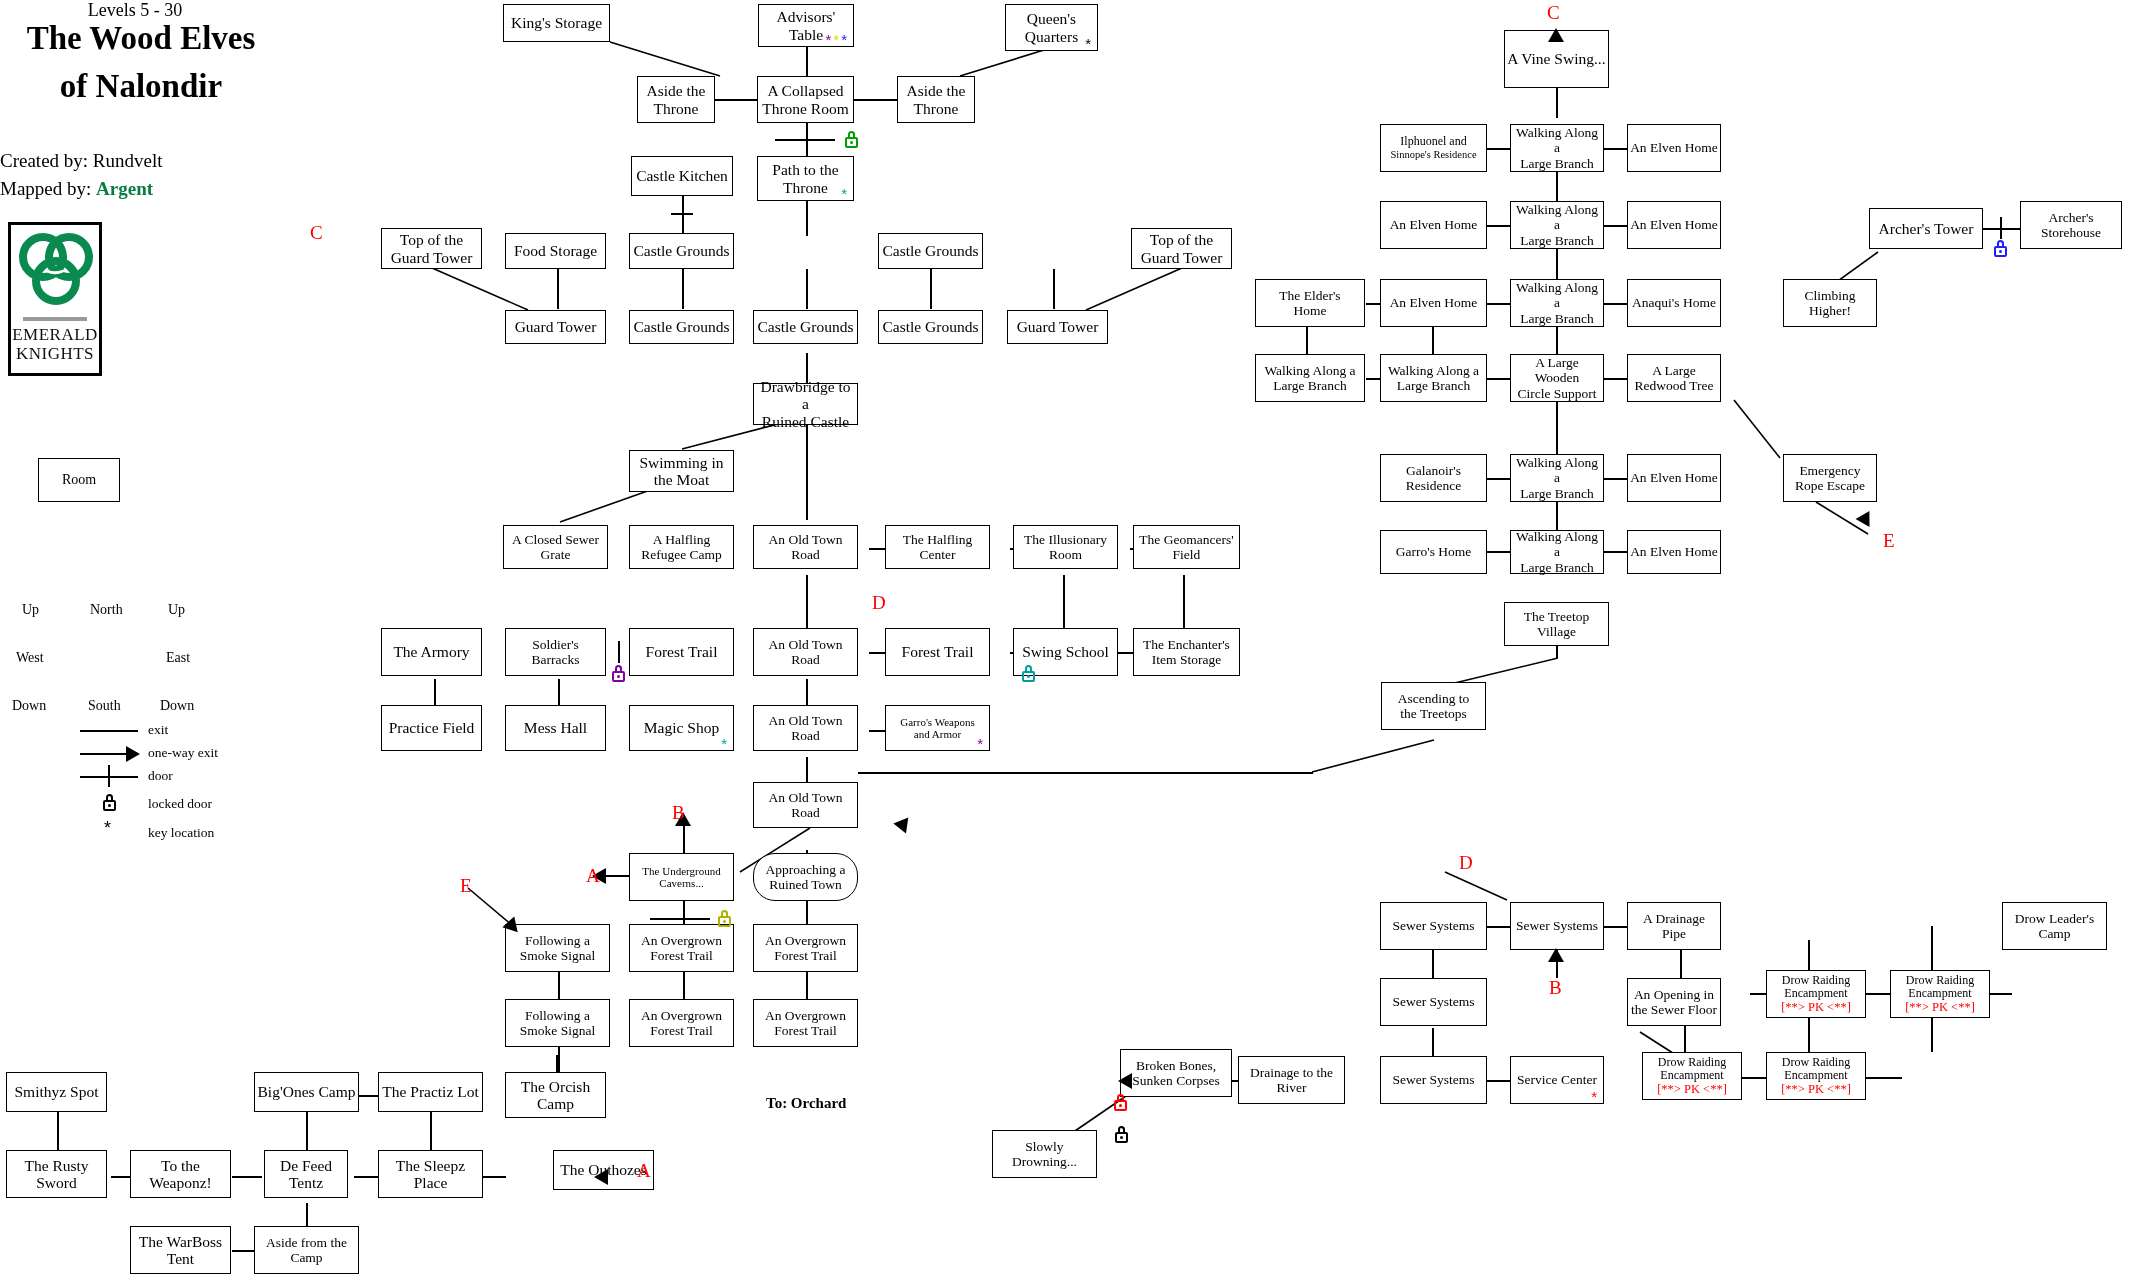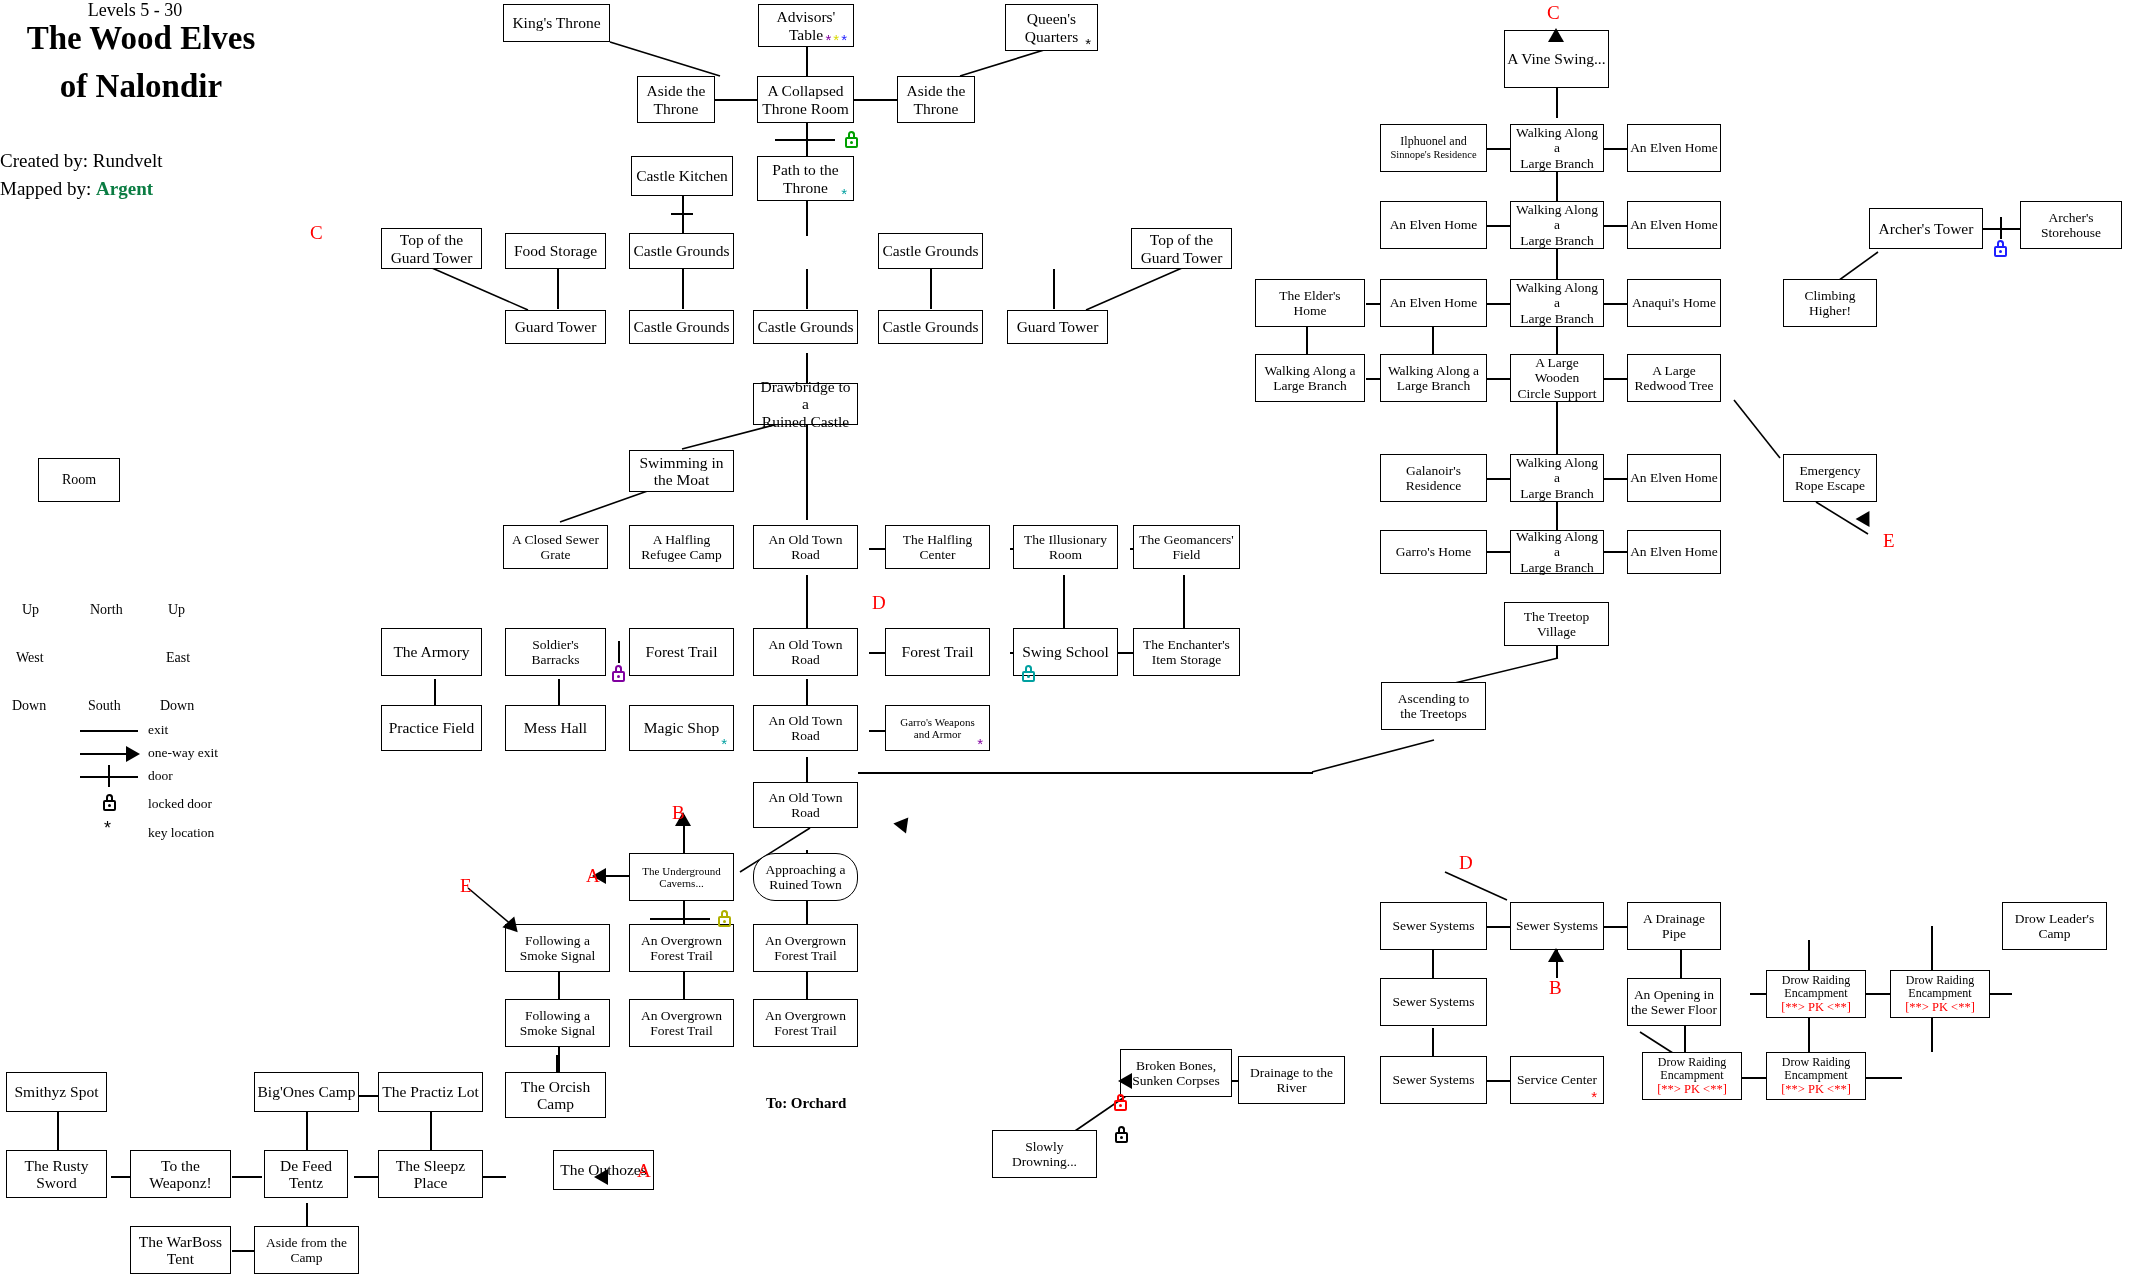--- a/index.html
+++ b/index.html
@@ -82,20 +82,35 @@
 <body>
 
 <div id="map">
 
   <div class="title" id="t1">The Wood Elves</div>
   <div class="title" id="t2">of Nalondir</div>
   <div id="t3">Levels 5 - 30</div>
   <div id="credit1">Created by: Rundvelt</div>
   <div id="credit2"><span>Mapped by: </span><span class="nm">Argent</span></div>
 
+  <div id="logo">
+    <svg class="knot" viewBox="0 0 76 76">
+      <g fill="none" stroke="#0a8a4f" stroke-width="8">
+        <circle cx="26" cy="26" r="20"></circle>
+        <circle cx="52" cy="26" r="20"></circle>
+        <circle cx="39" cy="50" r="20"></circle>
+      </g>
+      <g fill="none" stroke="#ffffff" stroke-width="3">
+        <path d="M30 40 A20 20 0 0 0 46 40"></path>
+      </g>
+    </svg>
+    <div class="bar"></div>
+    <div class="lt lt1">EMERALD</div>
+    <div class="lt lt2">KNIGHTS</div>
+  </div>
 
   <div class="lg" style="left:22px;top:602px;">Up</div>
   <div class="lg" style="left:90px;top:602px;">North</div>
   <div class="lg" style="left:168px;top:602px;">Up</div>
   <div class="lg" style="left:16px;top:650px;">West</div>
   <div id="lgroom">
       <span>Room</span>
     </div>
   <div class="lg" style="left:166px;top:650px;">East</div>
   <div class="lg" style="left:12px;top:698px;">Down</div>
@@ -251,21 +266,21 @@
   <div class="ln lh" style="left:682px;top:1020px;width:45px;"></div>
   <div class="diag" style="left:468px;top:888px;">
     <svg width="60" height="50">
         <line x1="0" y1="0" x2="52" y2="44" stroke="#000" stroke-width="1.6"></line>
       </svg>
     </div>
   <div class="arw down" style="left:505px;top:920px;transform:rotate(-42deg);"></div>
   <div class="ln lv" style="left:558px;top:1047px;height:36px;"></div>
 
   <div class="room s14" style="left:503px;top:4px;width:107px;height:38px;">
-    <span class="rt">King's Throne</span>
+    <span class="rt">King's Storage</span>
     </div>
 
   <div class="room s14" style="left:758px;top:4px;width:96px;height:43px;">
     <span class="rt">Advisors' Table</span>
     <span class="keys"><span style="color:#8000a0">*</span><span style="color:#d8d800">*</span><span style="color:#2020ff">*</span></span>
     </div>
 
   <div class="room s14" style="left:1005px;top:4px;width:93px;height:47px;">
     <span class="rt">Queen's</span>
     <span class="rt">Quarters</span>

